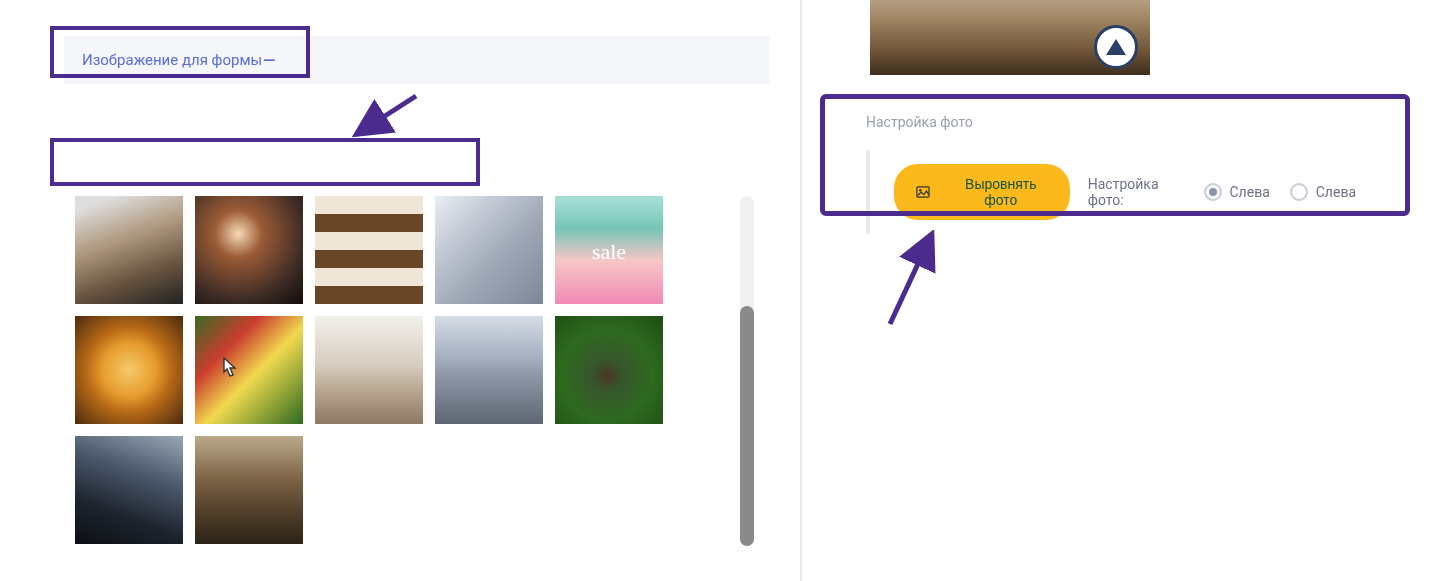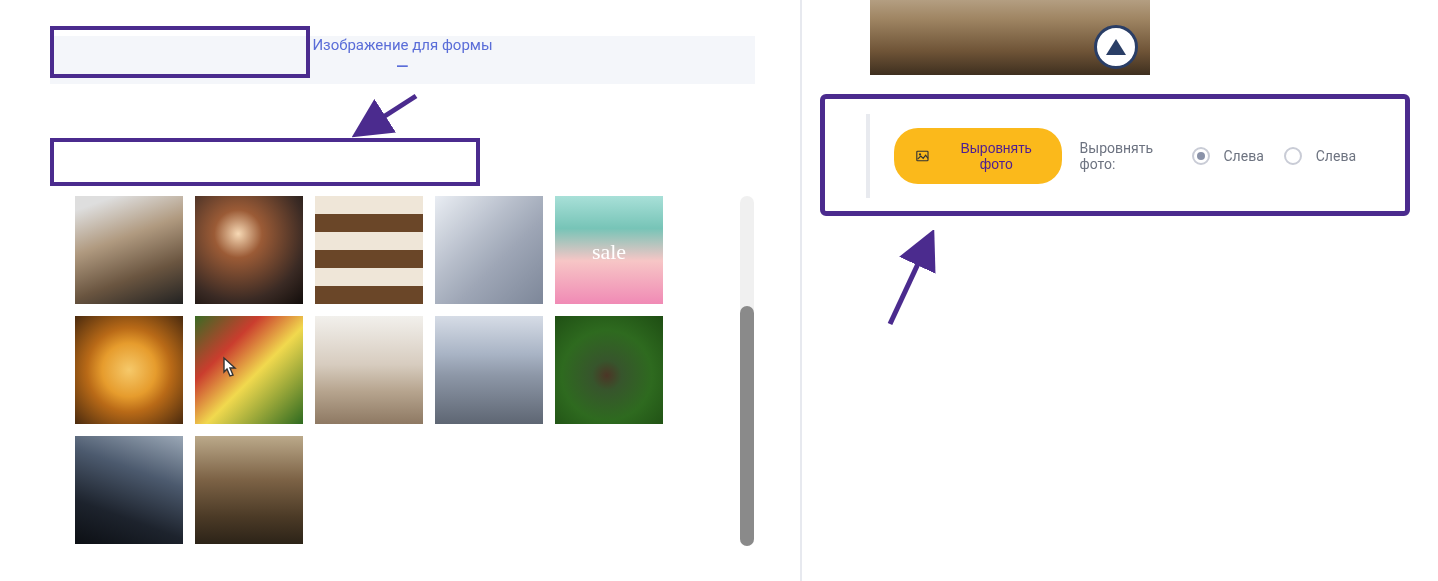--- a/index.html
+++ b/index.html
@@ -14,30 +14,29 @@
     .left-panel {
       position: absolute;
       left: 20px;
       top: 0;
       width: 770px;
       height: 581px;
       background: #fff;
     }
     .image-section-header {
       position: absolute;
-      left: 30px;
+      left: 44px;
       top: 36px;
       width: 705px;
       height: 48px;
       background: #f4f6fa;
       display: flex;
       align-items: center;
       padding: 0 18px;
       justify-content: flex-start;
-      flex-direction: column;
     }
     .image-section-title {
       color: #5a6dd8;
       font-size: 15px;
       font-weight: 400;
     }
     .collapse-btn {
       color: #5a6dd8;
       font-size: 22px;
       cursor: pointer;
@@ -163,21 +162,21 @@
       display: flex;
       align-items: center;
       gap: 18px;
       padding: 14px 24px;
       background: #fff;
       border-left: 4px solid #e8eaef;
       margin-left: 16px;
     }
     .align-btn {
       background: #fbb91b;
-      color: #4c1d95;
+      color: #14532d;
       border: none;
       border-radius: 24px;
       padding: 12px 22px;
       font-size: 14px;
       cursor: pointer;
       display: inline-flex;
       align-items: center;
       gap: 24px;
     }
     .position-label {
@@ -185,21 +184,21 @@
       font-size: 14px;
     }
     .radio-group {
       display: inline-flex;
       align-items: center;
       gap: 20px;
     }
     .radio-item {
       display: inline-flex;
       align-items: center;
-      gap: 14px;
+      gap: 8px;
       cursor: pointer;
       font-size: 14px;
       color: #6d7380;
     }
     .radio-circle {
       width: 18px;
       height: 18px;
       border: 2px solid #c9ccd6;
       border-radius: 50%;
       display: inline-flex;
@@ -308,30 +307,31 @@
 </div>
 
 <div class="right-panel">
 
   <div class="preview-image">
     <div class="preview-fill"></div>
     <div class="preview-logo"></div>
   </div>
 
   <div class="photo-settings">
+    <div class="photo-settings-title">Настройка фото</div>
     <div class="photo-settings-bar">
       <button class="align-btn">
         <svg width="16" height="16" viewBox="0 0 16 16">
           <rect x="1" y="2" width="14" height="12" rx="1" fill="none" stroke="#333" stroke-width="1.4"></rect>
           <circle cx="5" cy="6" r="1.4" fill="#333"></circle>
           <path d="M2 12 L6 8 L9 11 L12 7 L15 11" fill="none" stroke="#333" stroke-width="1.4"></path>
         </svg>
         <span>Выровнять фото</span>
       </button>
-      <span class="position-label">Выровнять фото:</span>
+      <span class="position-label">Настройка фото:</span>
       <span class="radio-group">
         <span class="radio-item">
           <span class="radio-circle checked"></span>
           <span>Слева</span>
         </span>
         <span class="radio-item">
           <span class="radio-circle"></span>
           <span>Слева</span>
         </span>
       </span>

